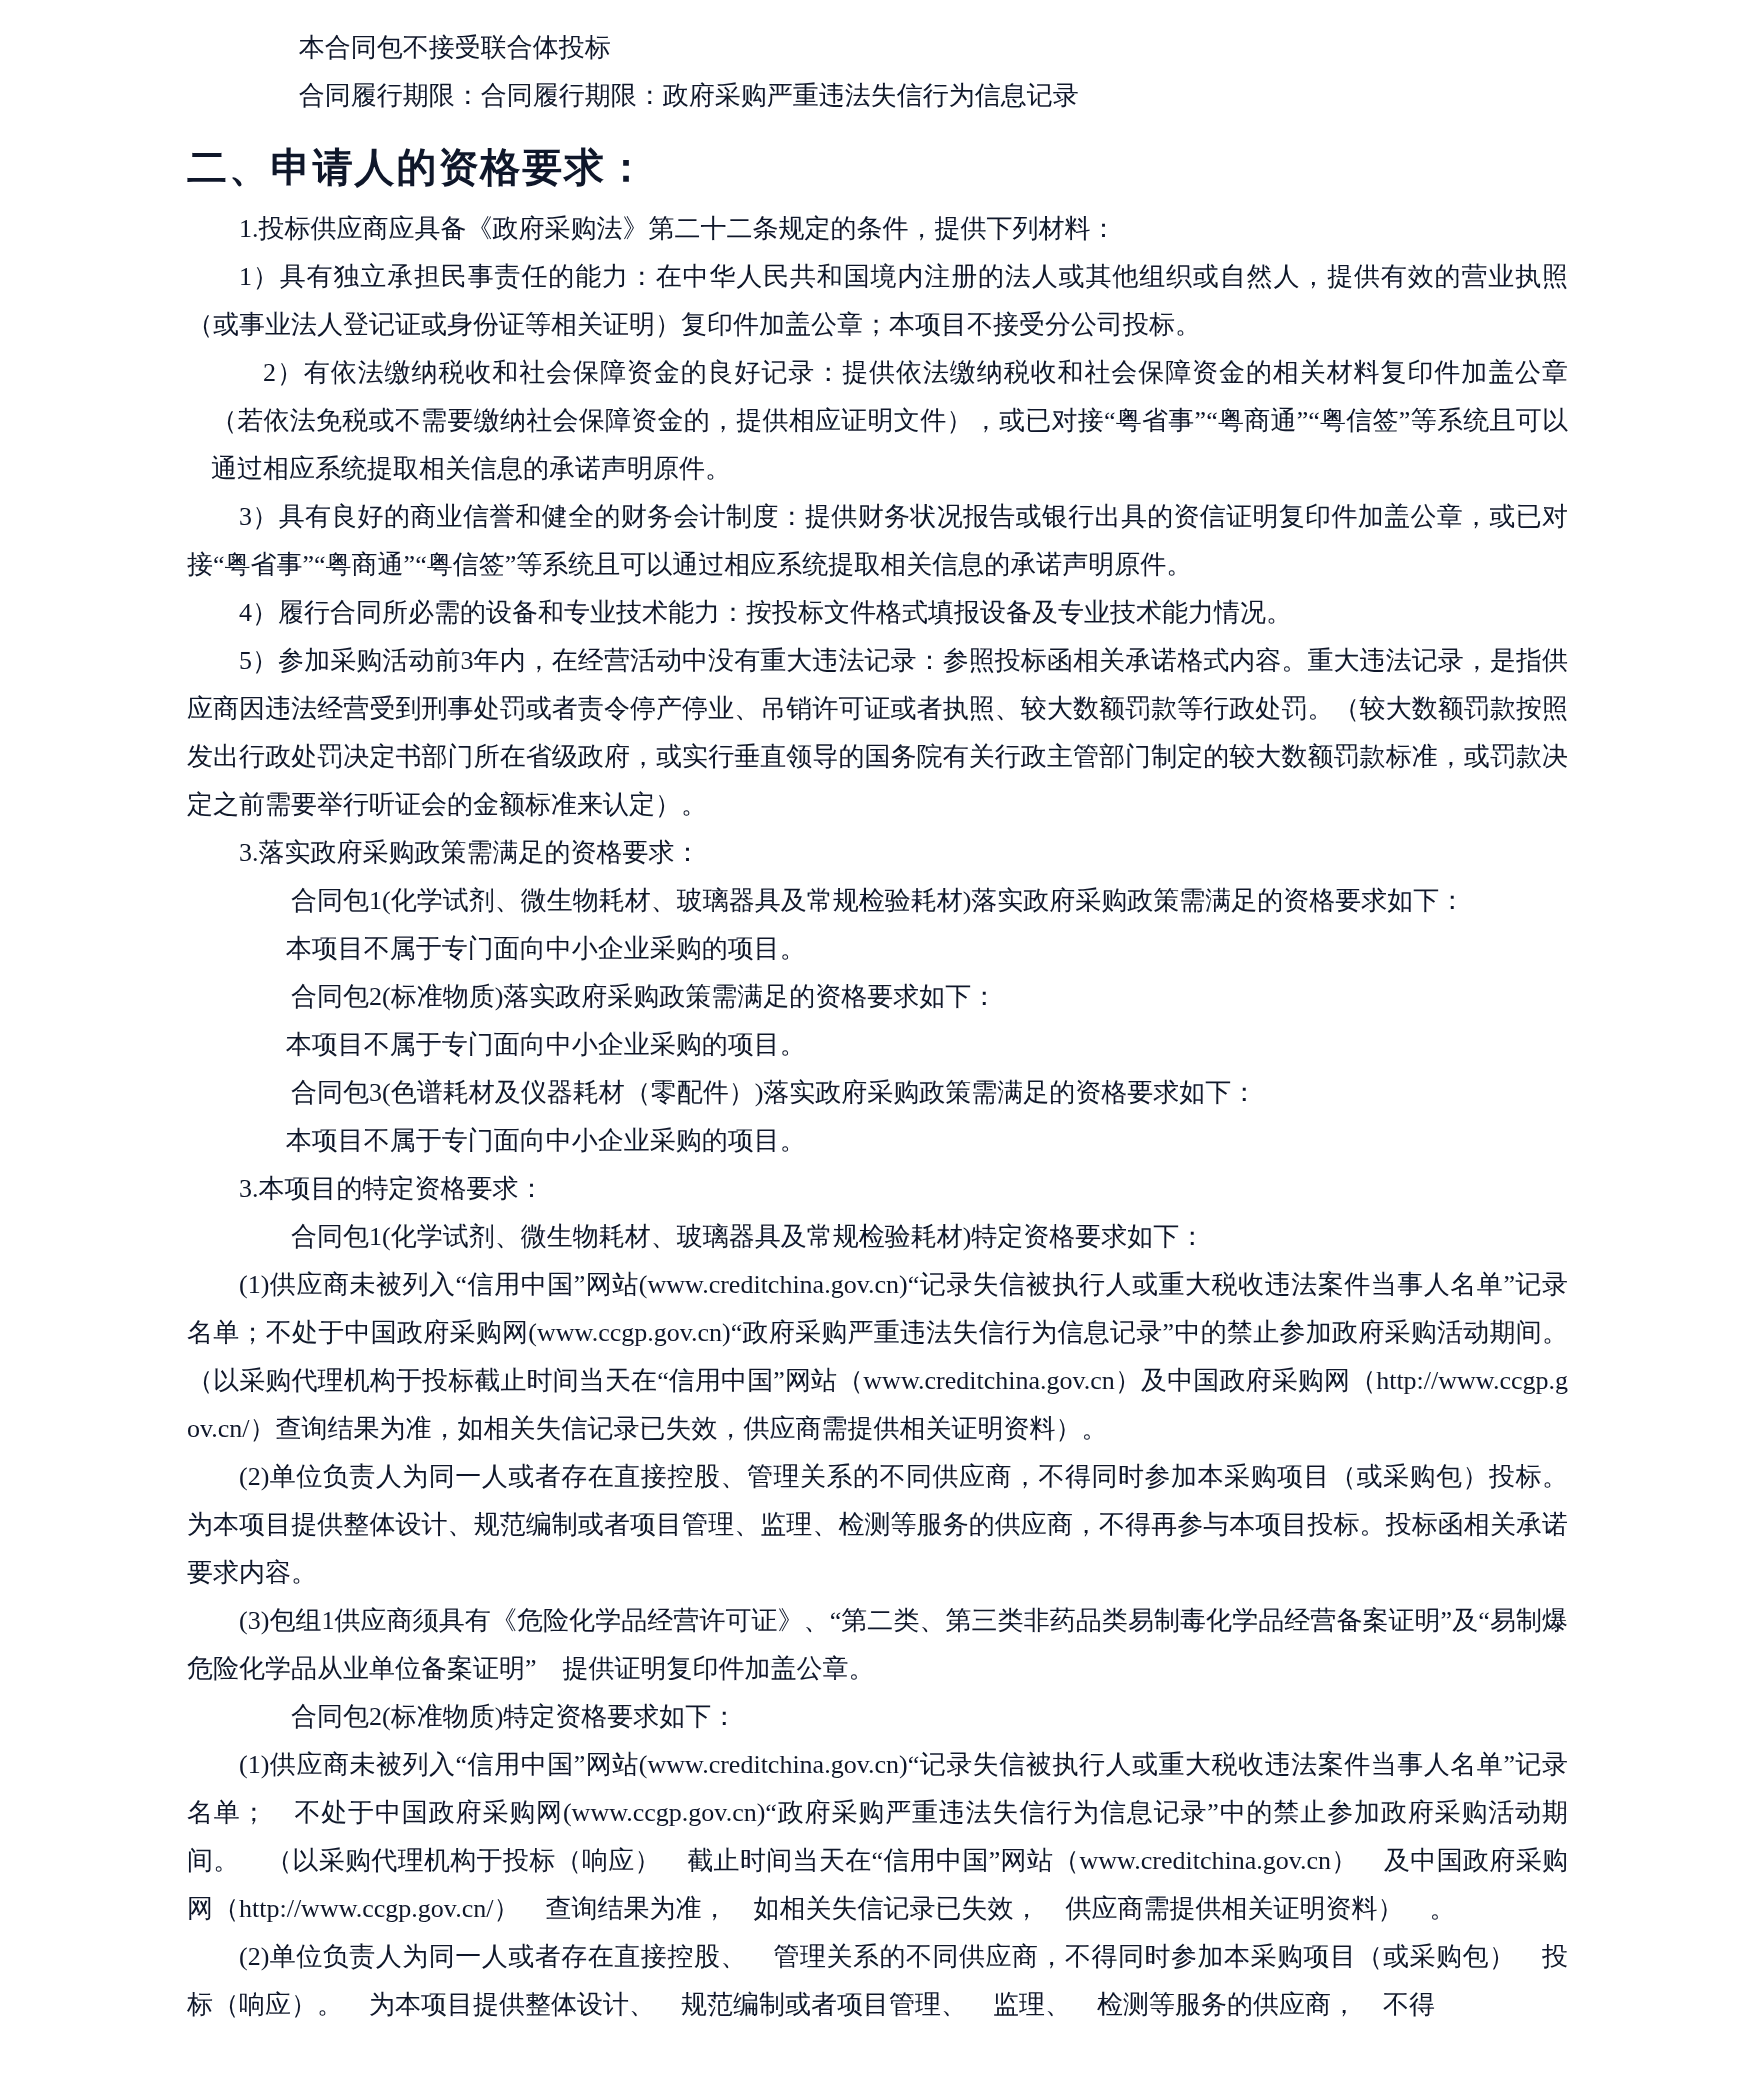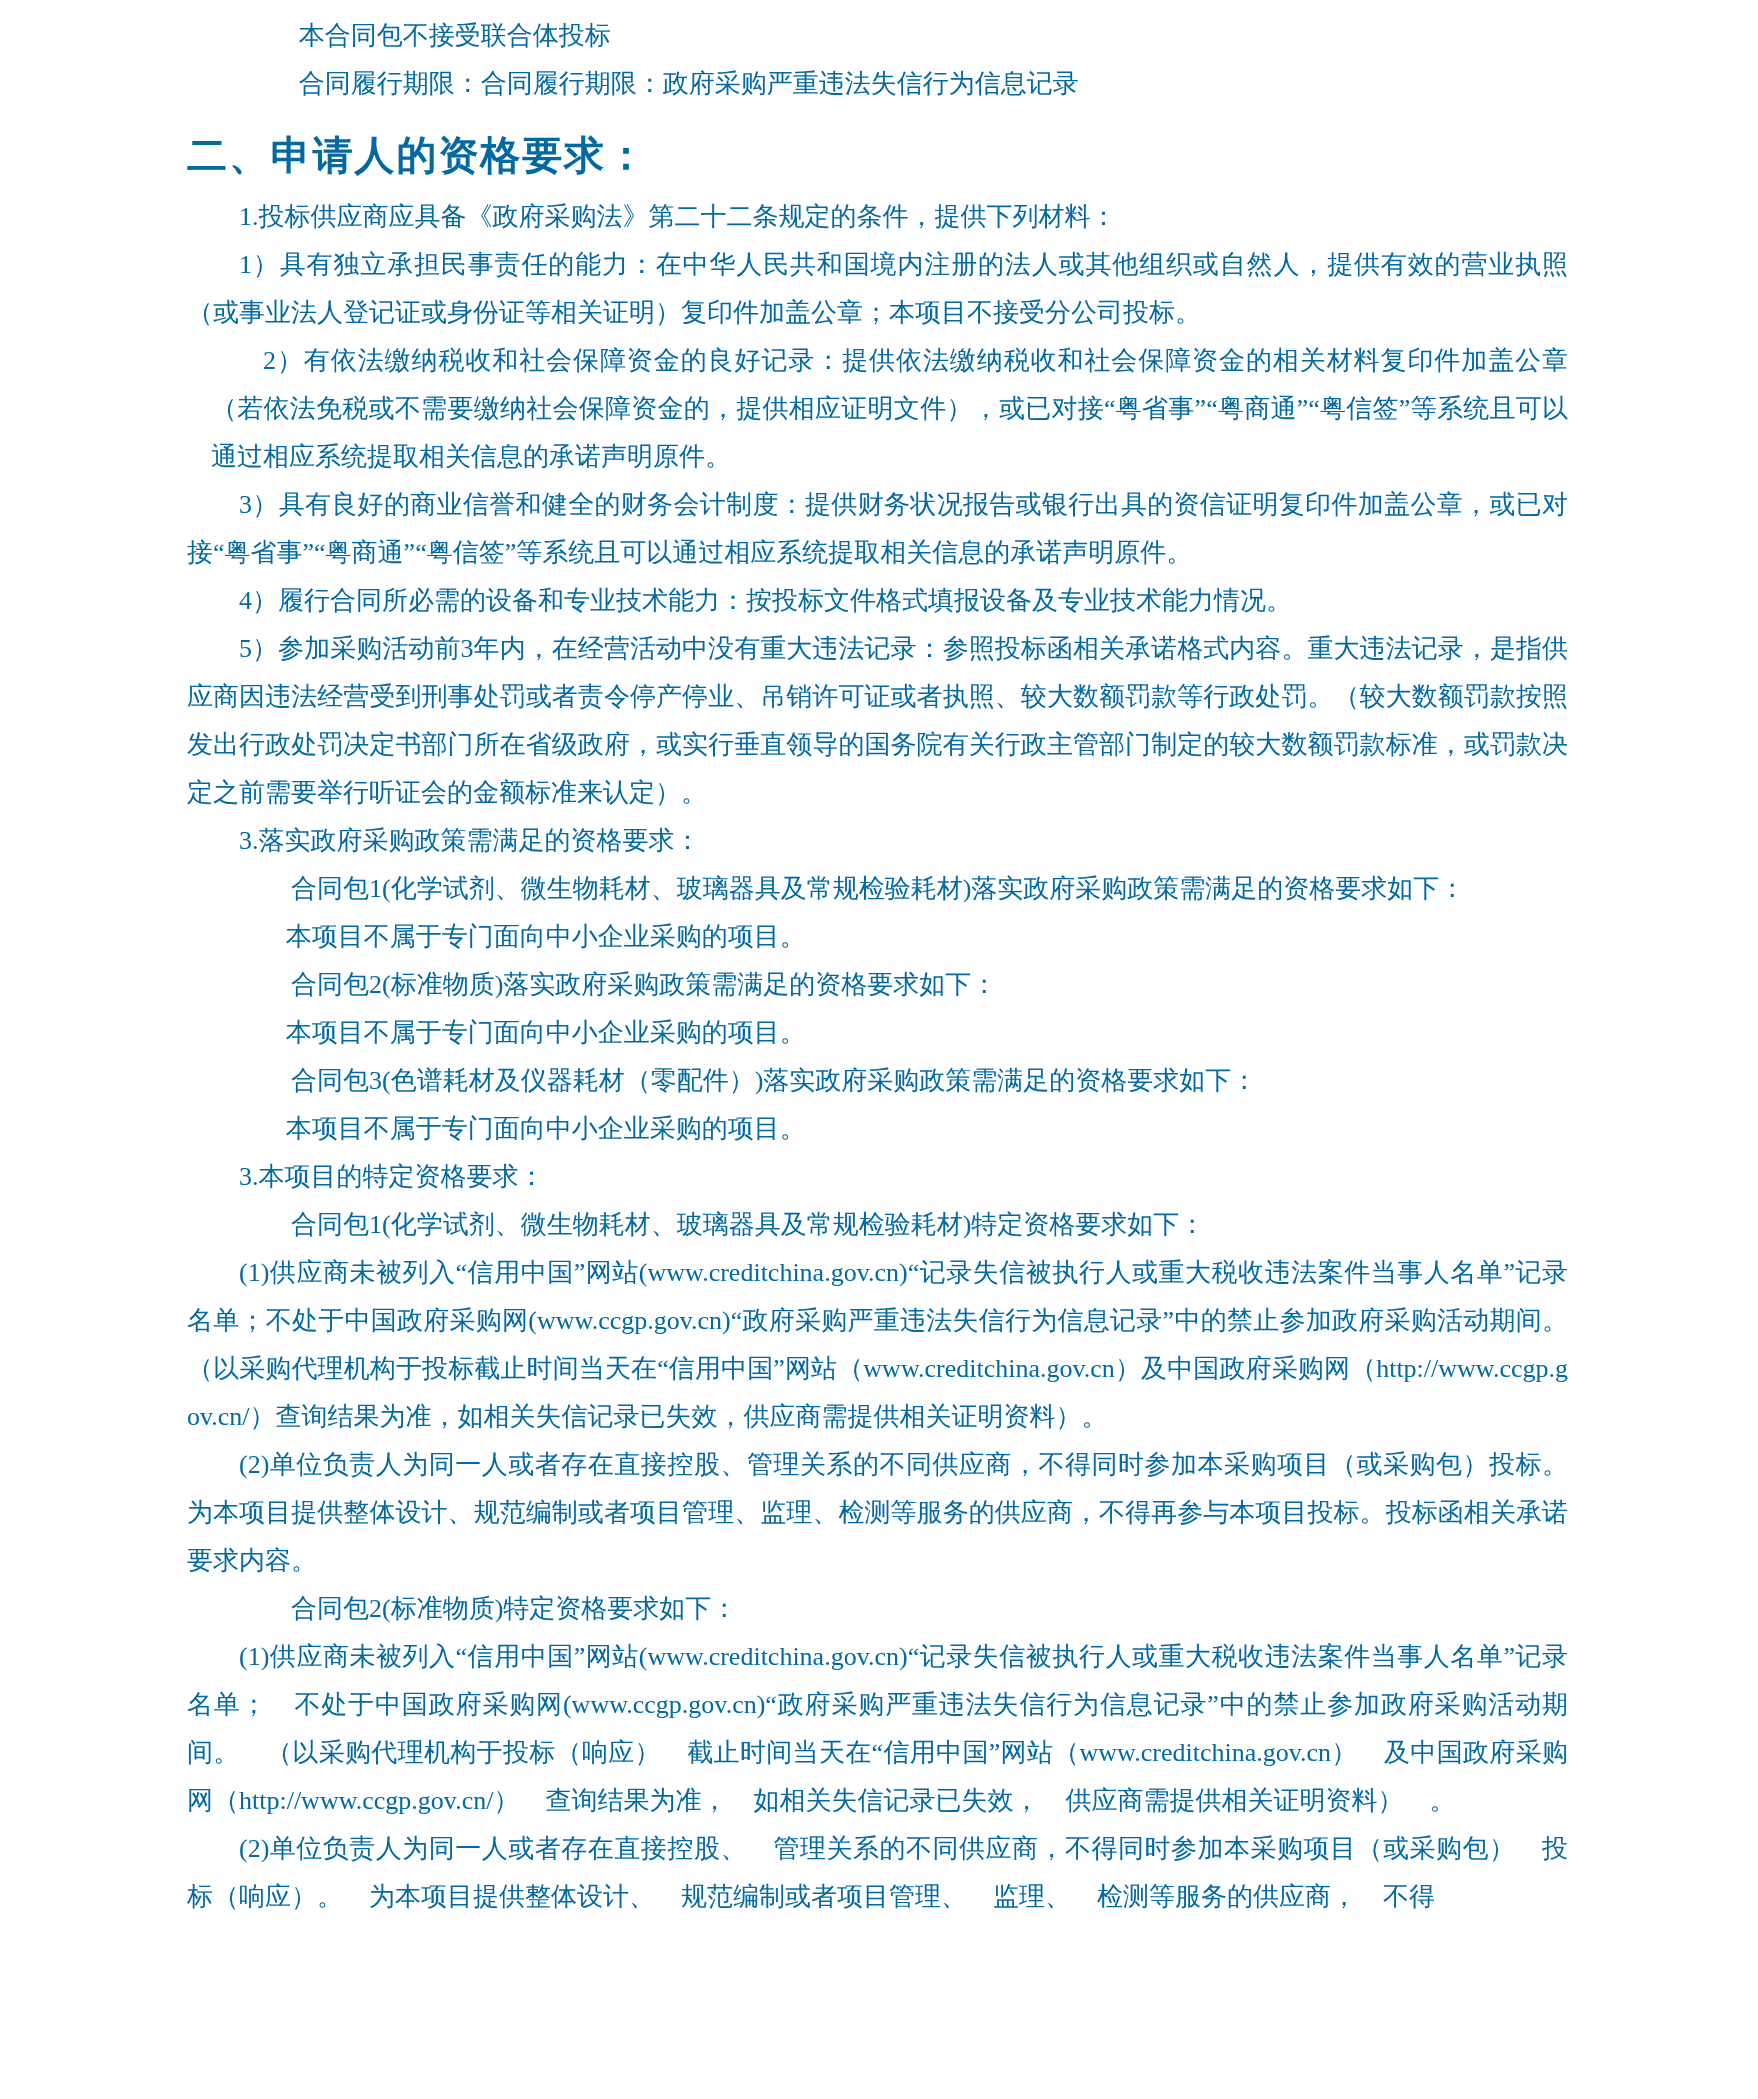--- a/index.html
+++ b/index.html
@@ -10,22 +10,22 @@
     width: 1758px;
     height: 2099px;
     background: #ffffff;
     overflow: hidden;
     font-family: "Liberation Serif", "DejaVu Serif", serif;
   }
   .doc {
     box-sizing: border-box;
     width: 100%;
     height: 100%;
-    padding: 12px 190px 0 187px;
-    color: #0369a1;
+    padding: 24px 190px 0 187px;
+    color: #0f172a;
   }
   .para {
     font-size: 26px;
     line-height: 48px;
     text-align: justify;
     text-justify: inter-ideograph;
     word-break: break-all;
     margin: 0;
   }
   .heading {
@@ -54,17 +54,18 @@
     <div class="para" style="text-indent: 4em;">合同包1(化学试剂、微生物耗材、玻璃器具及常规检验耗材)落实政府采购政策需满足的资格要求如下：</div>
     <div class="para" style="text-indent: 3.8em;">本项目不属于专门面向中小企业采购的项目。</div>
     <div class="para" style="text-indent: 4em;">合同包2(标准物质)落实政府采购政策需满足的资格要求如下：</div>
     <div class="para" style="text-indent: 3.8em;">本项目不属于专门面向中小企业采购的项目。</div>
     <div class="para" style="text-indent: 4em;">合同包3(色谱耗材及仪器耗材（零配件）)落实政府采购政策需满足的资格要求如下：</div>
     <div class="para" style="text-indent: 3.8em;">本项目不属于专门面向中小企业采购的项目。</div>
     <div class="para" style="text-indent: 2em;">3.本项目的特定资格要求：</div>
     <div class="para" style="text-indent: 4em;">合同包1(化学试剂、微生物耗材、玻璃器具及常规检验耗材)特定资格要求如下：</div>
     <div class="para" style="text-indent: 2em;">(1)供应商未被列入“信用中国”网站(www.creditchina.gov.cn)“记录失信被执行人或重大税收违法案件当事人名单”记录名单；不处于中国政府采购网(www.ccgp.gov.cn)“政府采购严重违法失信行为信息记录”中的禁止参加政府采购活动期间。（以采购代理机构于投标截止时间当天在“信用中国”网站（www.creditchina.gov.cn）及中国政府采购网（http://www.ccgp.gov.cn/）查询结果为准，如相关失信记录已失效，供应商需提供相关证明资料）。</div>
     <div class="para" style="text-indent: 2em;">(2)单位负责人为同一人或者存在直接控股、管理关系的不同供应商，不得同时参加本采购项目（或采购包）投标。为本项目提供整体设计、规范编制或者项目管理、监理、检测等服务的供应商，不得再参与本项目投标。投标函相关承诺要求内容。</div>
+    <div class="para" style="text-indent: 2em;">(3)包组1供应商须具有《危险化学品经营许可证》、“第二类、第三类非药品类易制毒化学品经营备案证明”及“易制爆危险化学品从业单位备案证明”　提供证明复印件加盖公章。</div>
     <div class="para" style="text-indent: 4em;">合同包2(标准物质)特定资格要求如下：</div>
     <div class="para" style="text-indent: 2em;">(1)供应商未被列入“信用中国”网站(www.creditchina.gov.cn)“记录失信被执行人或重大税收违法案件当事人名单”记录名单；　不处于中国政府采购网(www.ccgp.gov.cn)“政府采购严重违法失信行为信息记录”中的禁止参加政府采购活动期间。　（以采购代理机构于投标（响应）　截止时间当天在“信用中国”网站（www.creditchina.gov.cn）　及中国政府采购网（http://www.ccgp.gov.cn/）　查询结果为准，　如相关失信记录已失效，　供应商需提供相关证明资料）　。</div>
     <div class="para" style="text-indent: 2em;">(2)单位负责人为同一人或者存在直接控股、　管理关系的不同供应商，不得同时参加本采购项目（或采购包）　投标（响应）。　为本项目提供整体设计、　规范编制或者项目管理、　监理、　检测等服务的供应商，　不得</div>
   </main>
 
 
 </body></html>

